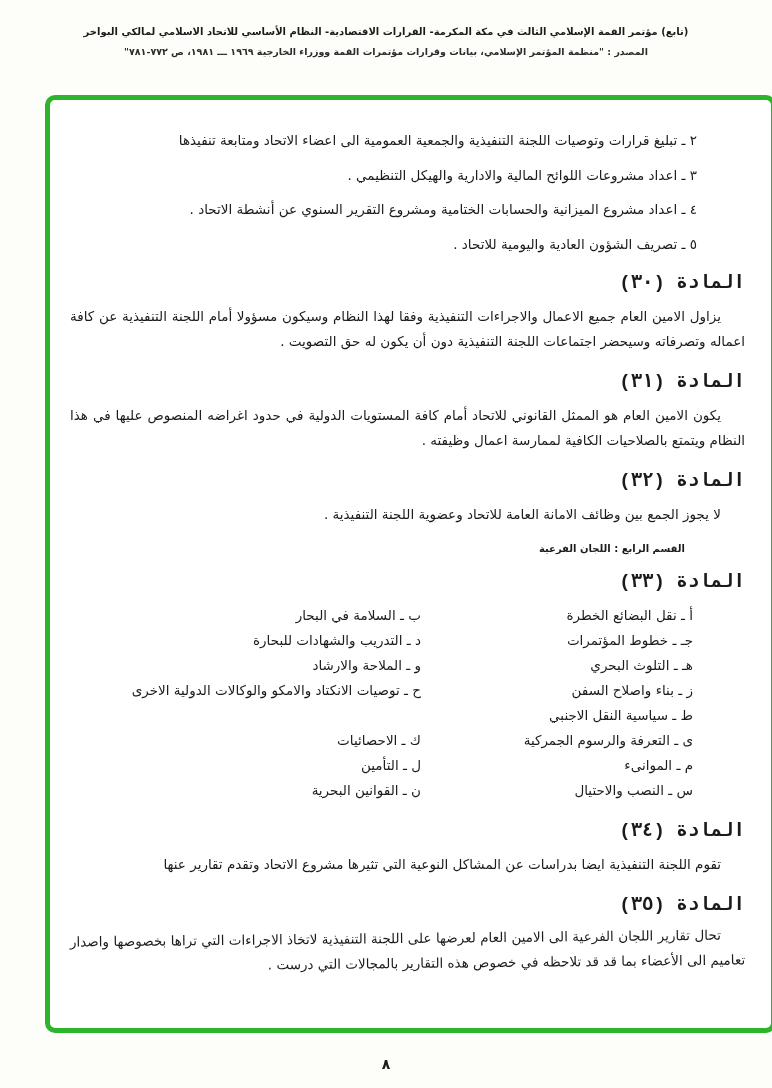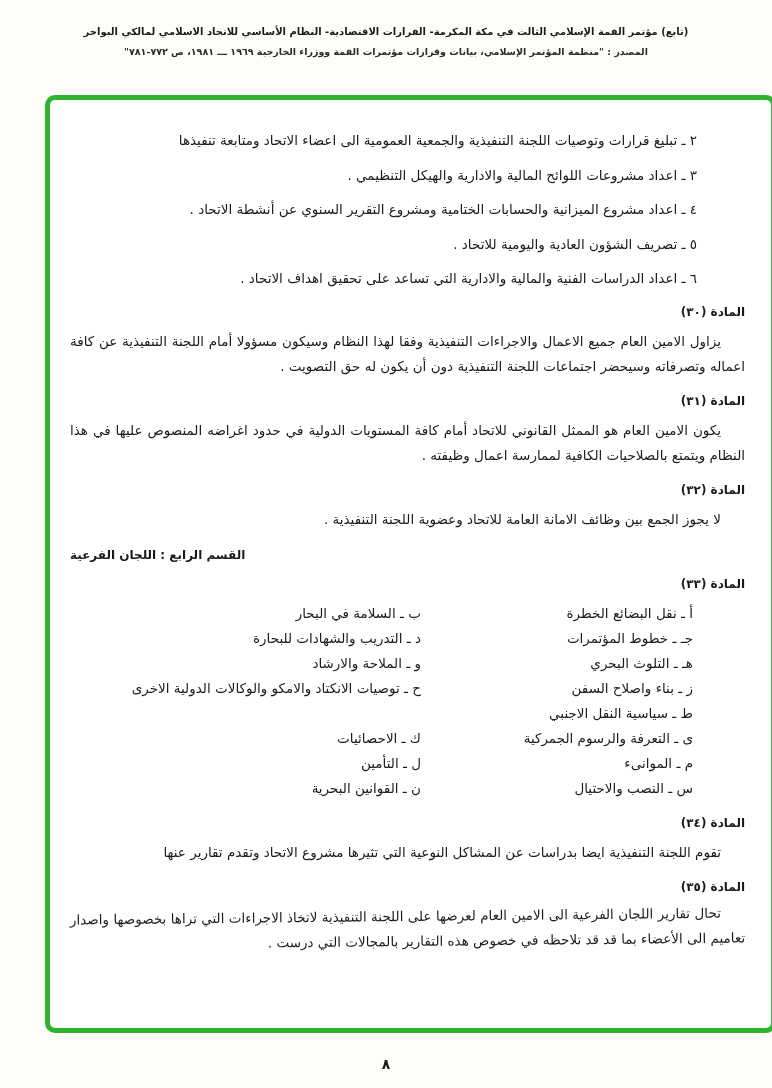--- a/index.html
+++ b/index.html
@@ -16,23 +16,23 @@
   .header-source { font-size:9.5px; font-weight:bold; margin-top:7px; color:#2c2c2c; }
   .green-box {
     position:absolute; left:45px; top:95px; width:731px; height:938px;
     border:5px solid #2db42d; border-radius:10px;
     padding:30px 26px 0 20px;
     direction:rtl;
     background:#fff;
   }
   .doc { font-size:13.5px; text-align:right; }
   .duty { padding-right:48px; margin-bottom:13px; line-height:1.6; }
-  .article-heading { font-weight:bold; font-size:12px; margin:15px 0 10px 0; }
+  .article-heading { font-weight:bold; font-size:19px; margin:15px 0 10px 0;font-family:Liberation Mono, monospace; }
   .article-text { text-align:justify; text-indent:24px; line-height:1.85; margin-bottom:4px; }
-  .section-heading { font-weight:bold; font-size:12px; text-align:left; margin:16px 60px 8px 0; }
+  .section-heading { font-weight:bold; font-size:10px; text-align:right; margin:16px 60px 8px 0; }
   .committee-table { width:100%; margin-top:2px; }
   .committee-row { display:flex; direction:rtl; line-height:1.85; }
   .cell-a { width:48%; padding-right:52px; }
   .cell-b { width:52%; }
   .tilt { transform:rotate(-0.6deg); }
   .page-number {
     position:absolute; bottom:16px; left:0; right:0;
     text-align:center; font-size:14px; font-weight:bold;
   }
 </style>
@@ -44,21 +44,20 @@
   <div class="header-source">المصدر : "منظمة المؤتمر الإسلامي، بيانات وقرارات مؤتمرات القمة ووزراء الخارجية ١٩٦٩ ـــ ١٩٨١، ص ٧٧٢-٧٨١"</div>
 </div>
 
 <div class="green-box">
   <div class="doc">
 
     <div class="duty">٢ ـ تبليغ قرارات وتوصيات اللجنة التنفيذية والجمعية العمومية الى اعضاء الاتحاد ومتابعة تنفيذها</div>
     <div class="duty">٣ ـ اعداد مشروعات اللوائح المالية والادارية والهيكل التنظيمي .</div>
     <div class="duty">٤ ـ اعداد مشروع الميزانية والحسابات الختامية ومشروع التقرير السنوي عن أنشطة الاتحاد .</div>
     <div class="duty">٥ ـ تصريف الشؤون العادية واليومية للاتحاد .</div>
-    <div class="duty">٦ ـ اعداد الدراسات الفنية والمالية والادارية التي تساعد على تحقيق اهداف الاتحاد .</div>
 
     <div class="article-heading">المادة (٣٠)</div>
     <div class="article-text">يزاول الامين العام جميع الاعمال والاجراءات التنفيذية وفقا لهذا النظام وسيكون مسؤولا أمام اللجنة التنفيذية عن كافة اعماله وتصرفاته وسيحضر اجتماعات اللجنة التنفيذية دون أن يكون له حق التصويت .</div>
 
     <div class="article-heading">المادة (٣١)</div>
     <div class="article-text">يكون الامين العام هو الممثل القانوني للاتحاد أمام كافة المستويات الدولية في حدود اغراضه المنصوص عليها في هذا النظام ويتمتع بالصلاحيات الكافية لممارسة اعمال وظيفته .</div>
 
     <div class="article-heading">المادة (٣٢)</div>
     <div class="article-text">لا يجوز الجمع بين وظائف الامانة العامة للاتحاد وعضوية اللجنة التنفيذية .</div>
 

